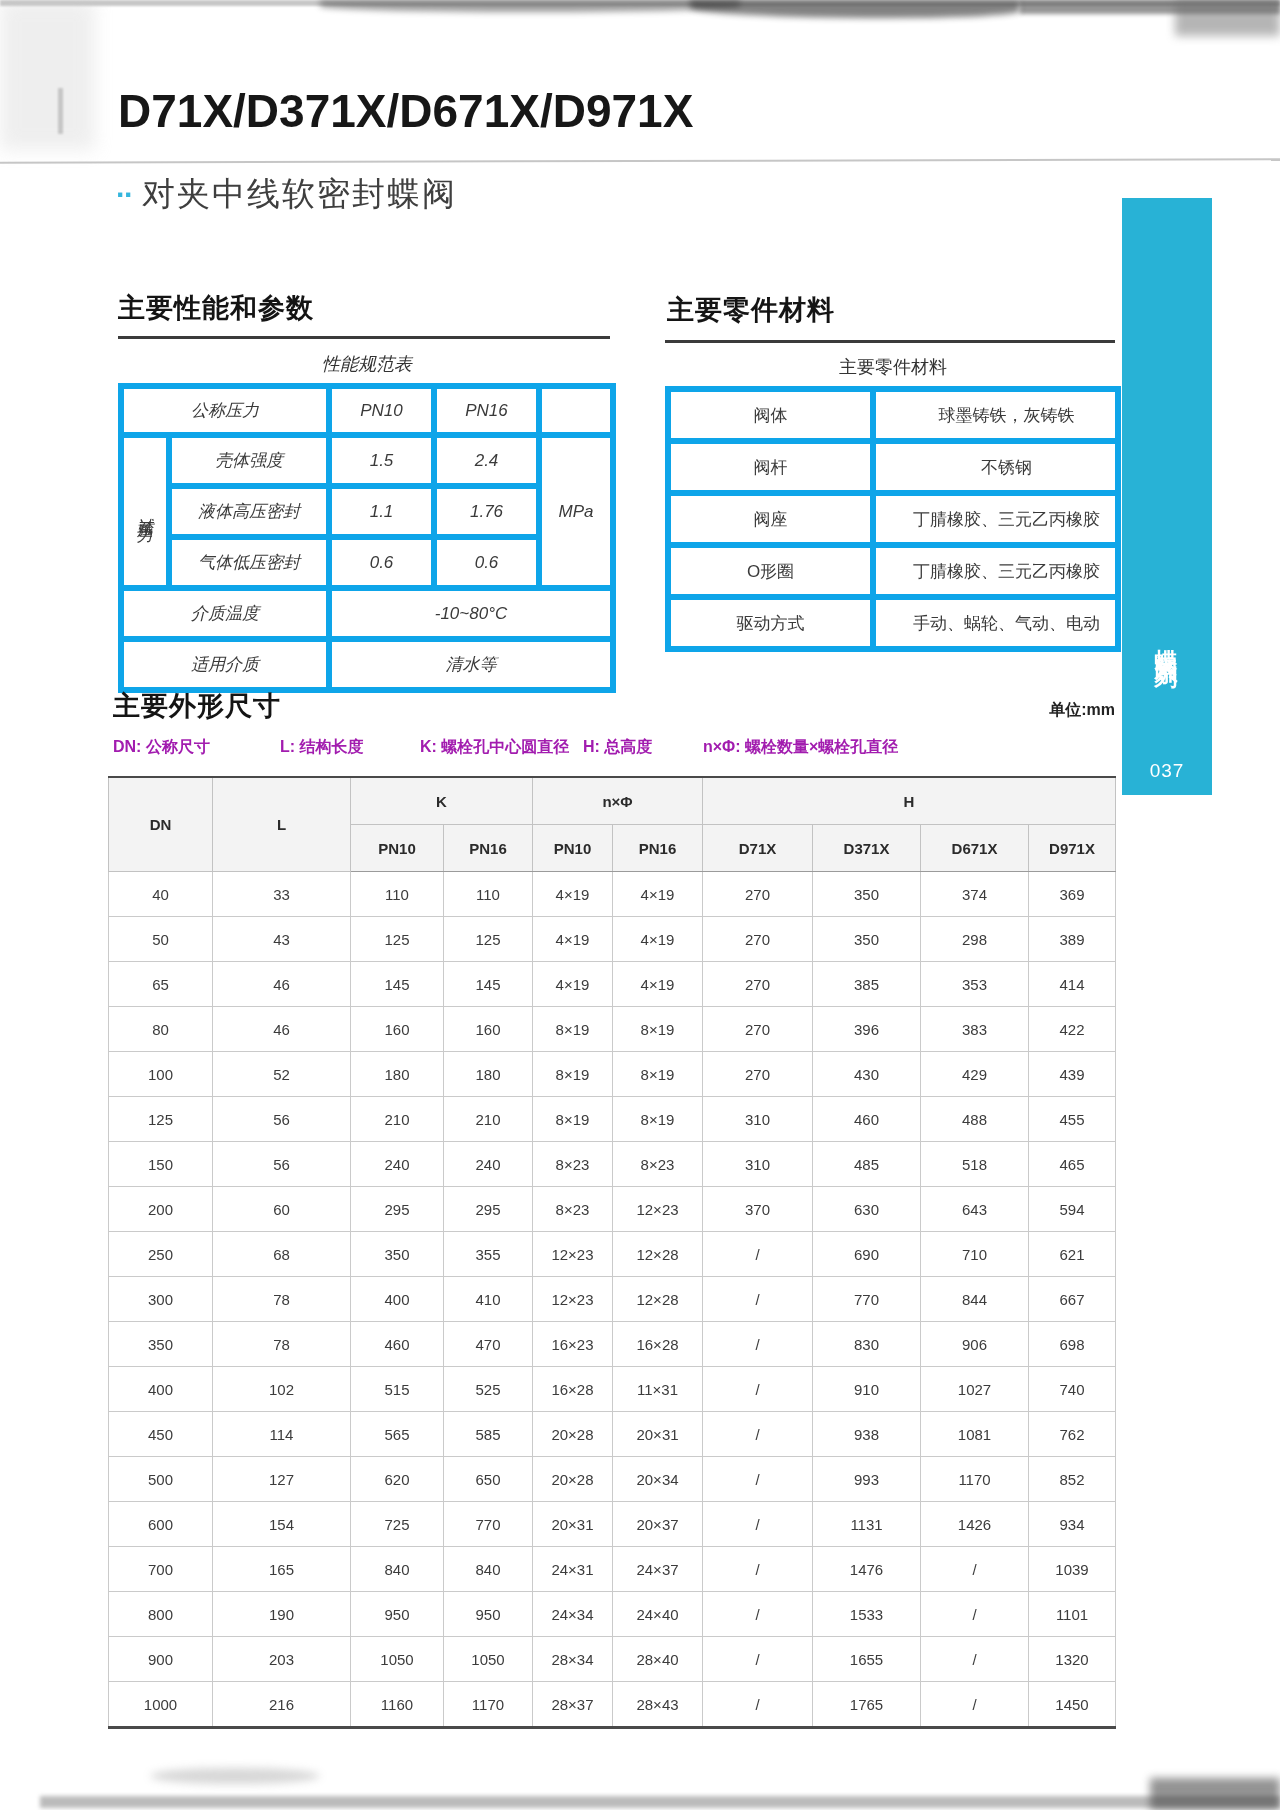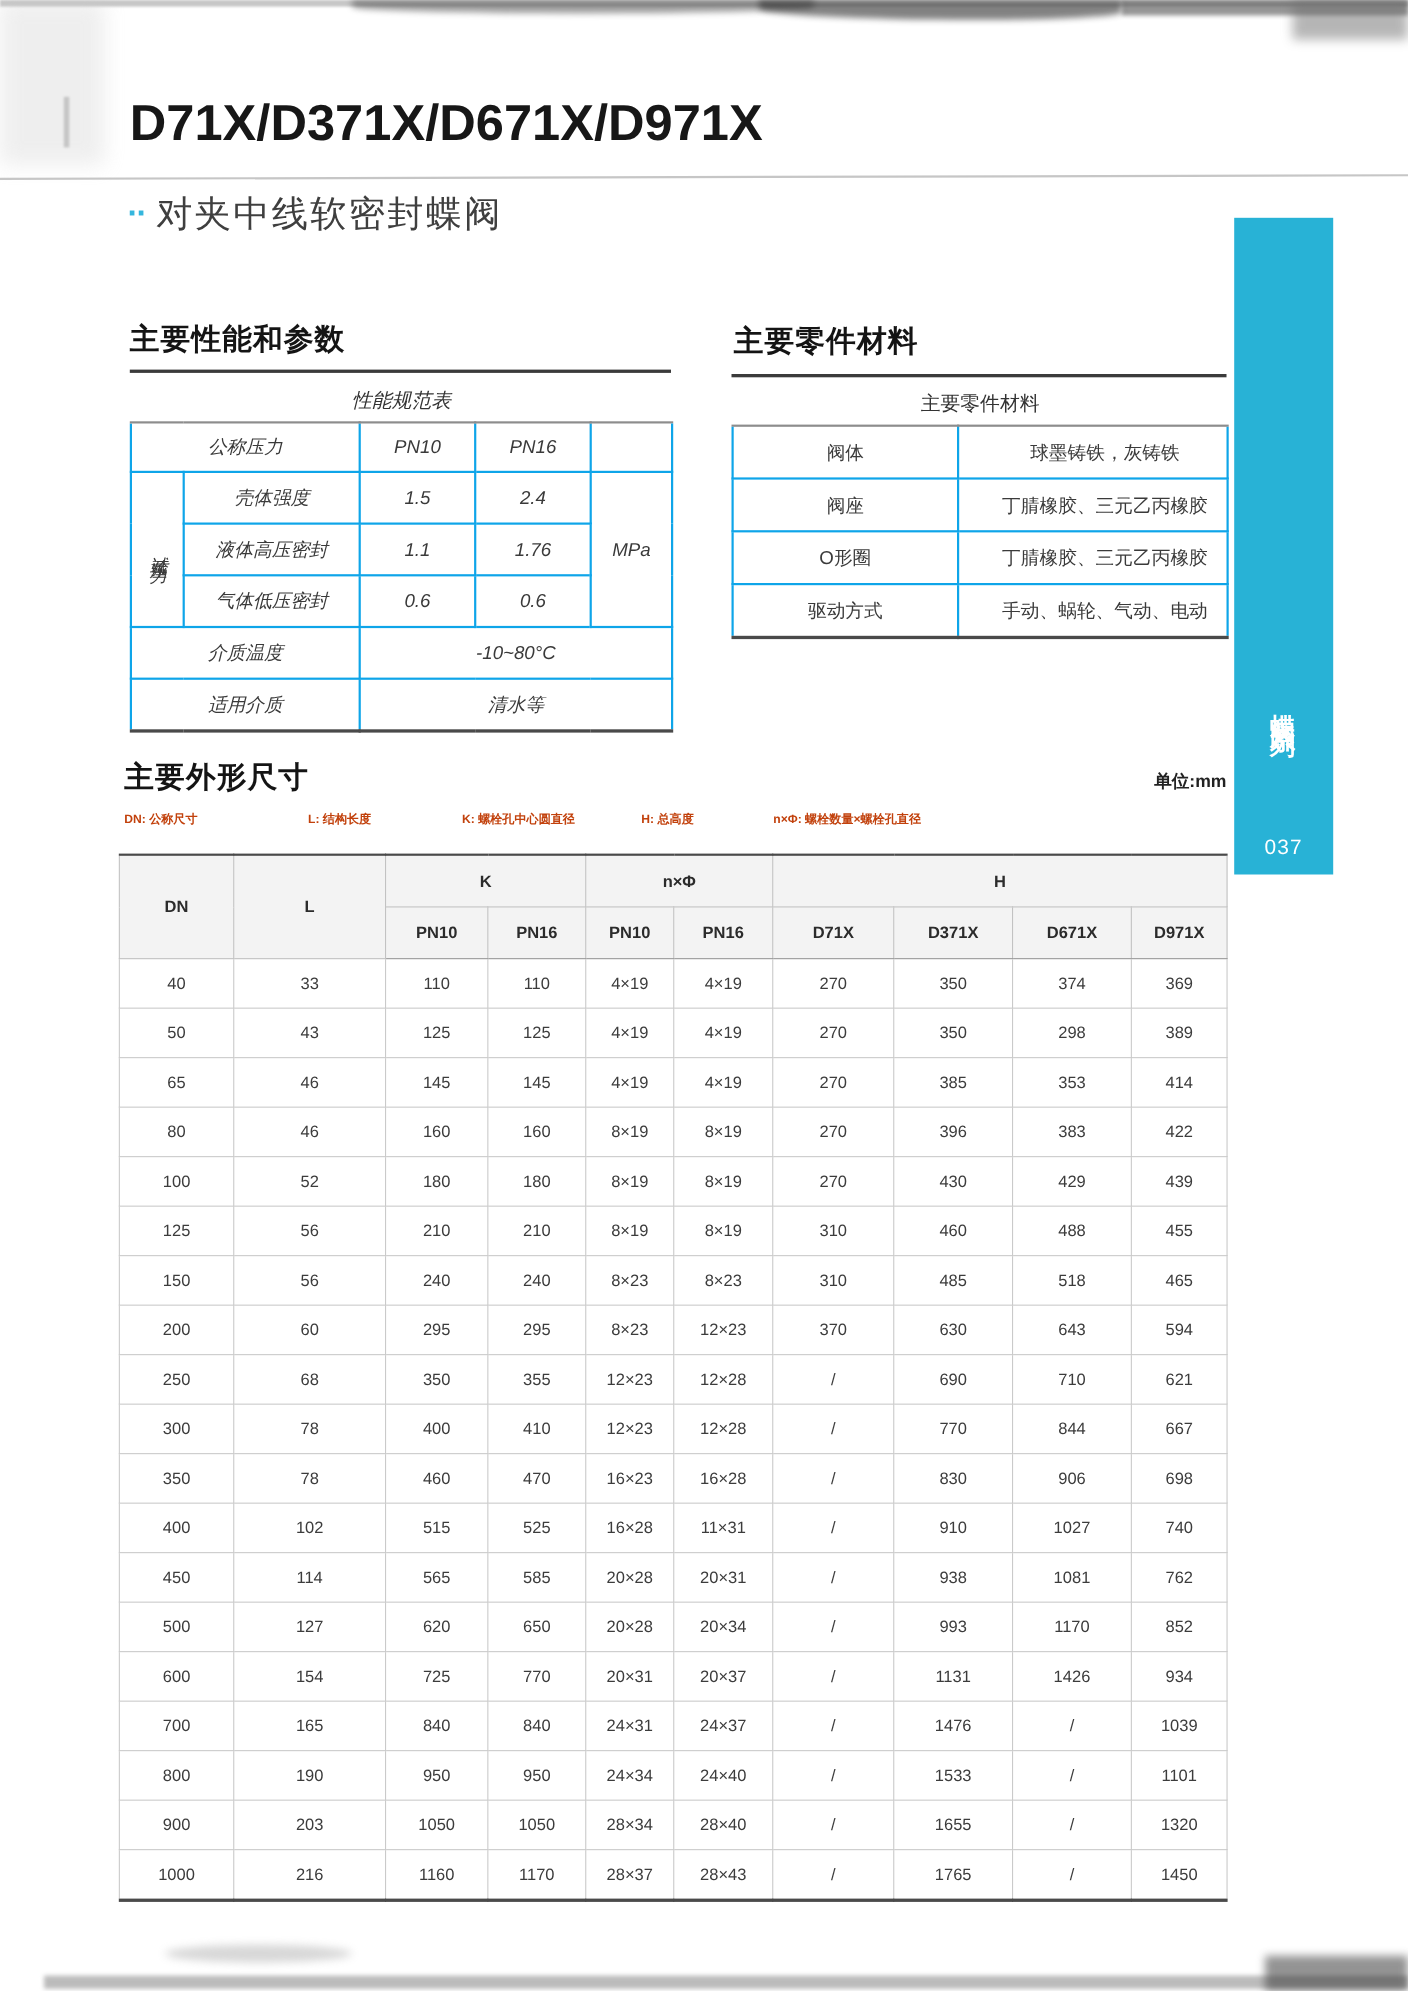--- a/index.html
+++ b/index.html
@@ -30,36 +30,36 @@
   .subtitle-dots{color:#35b6dd;font-size:30px;font-weight:900;letter-spacing:-2px;margin-right:10px;line-height:1;}
   .subtitle{font-size:33px;color:#3f3f3f;letter-spacing:2px;}
 
   
   .sec-head{position:absolute;font-size:27px;font-weight:800;color:#141414;letter-spacing:1px;}
   .sec-rule{position:absolute;height:3px;background:#3b3b3b;}
 
   
   table{border-collapse:collapse;}
   .perf,.mat{position:absolute;table-layout:fixed;}
-  .perf td,.mat td{border:2px solid #0ea5e9;text-align:center;color:#3a3a3a;font-size:17px;padding:0;}
+  .perf td,.mat td{border:6px solid #0ea5e9;text-align:center;color:#3a3a3a;font-size:17px;padding:0;}
   .perf .title-row td,.mat .title-row td{
     border-left:none;border-right:none;border-top:none;border-bottom:2px solid #8d8d8d;
     font-size:18px;color:#333;height:38px;
   }
   .perf{left:118px;top:345px;width:492px;border-bottom:3px solid #4a4a4a;}
   .perf td{height:45px;font-style:italic;}
   .perf tr.hdr td{height:43px;}
   .vert span{writing-mode:vertical-rl;text-orientation:upright;letter-spacing:3px;font-size:16px;color:#3a3a3a;display:inline-block;line-height:1.1;}
   .mat{left:665px;top:348px;width:450px;border-bottom:3px solid #4a4a4a;}
   .mat td{height:46px;}
   .mat td.matval{text-align:center;padding-left:22px;}
 
   
   .unit-label{position:absolute;left:965px;top:700px;width:150px;text-align:right;font-size:16px;font-weight:700;color:#222;}
-  .legend{position:absolute;left:113px;top:737px;width:1000px;height:24px;font-size:11px;color:#c2410c;font-weight:700;}
+  .legend{position:absolute;left:113px;top:737px;width:1000px;height:24px;font-size:16px;color:#a21caf;font-weight:700;}
   .legend span{position:absolute;top:0;white-space:nowrap;}
 
   .dims{position:absolute;left:108px;top:776px;width:1007px;table-layout:fixed;
         border-top:2px solid #4a4a4a;border-bottom:3px solid #4a4a4a;}
   .dims th{border:1px solid #c2c2c2;background:#f3f3f3;font-size:15px;font-weight:700;color:#2b2b2b;height:46px;padding:0;}
   .dims thead tr:last-child th{border-bottom:1px solid #9b9b9b;}
   .dims td{border:1px solid #cacaca;text-align:center;font-size:15px;color:#3c3c3c;height:44px;padding:0;}
 
   
   .side-tab{position:absolute;left:1122px;top:198px;width:90px;height:597px;background:#28b2d6;}
@@ -149,20 +149,24 @@
       </colgroup>
     <thead>
       <tr class="title-row">
         <td colspan="2">主要零件材料</td>
       </tr>
     </thead>
     <tbody id="mat-body">
         <tr>
           <td class="part">阀体</td>
           <td class="matval">球墨铸铁，灰铸铁</td>
+        </tr>
+        <tr>
+          <td class="part">阀杆</td>
+          <td class="matval">不锈钢</td>
         </tr>
         <tr>
           <td class="part">阀座</td>
           <td class="matval">丁腈橡胶、三元乙丙橡胶</td>
         </tr>
         <tr>
           <td class="part">O形圈</td>
           <td class="matval">丁腈橡胶、三元乙丙橡胶</td>
         </tr>
         <tr>

